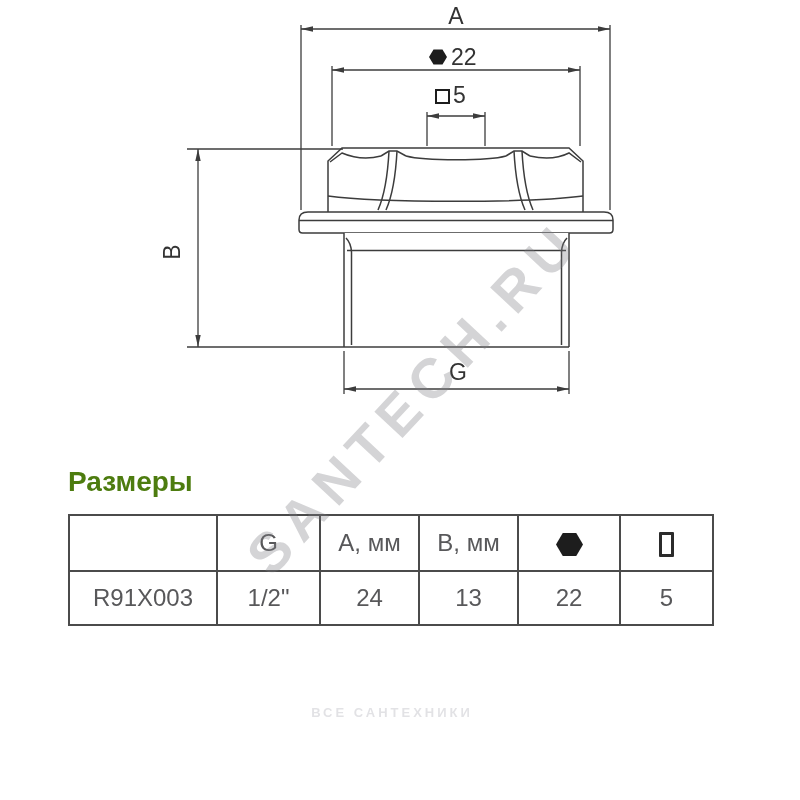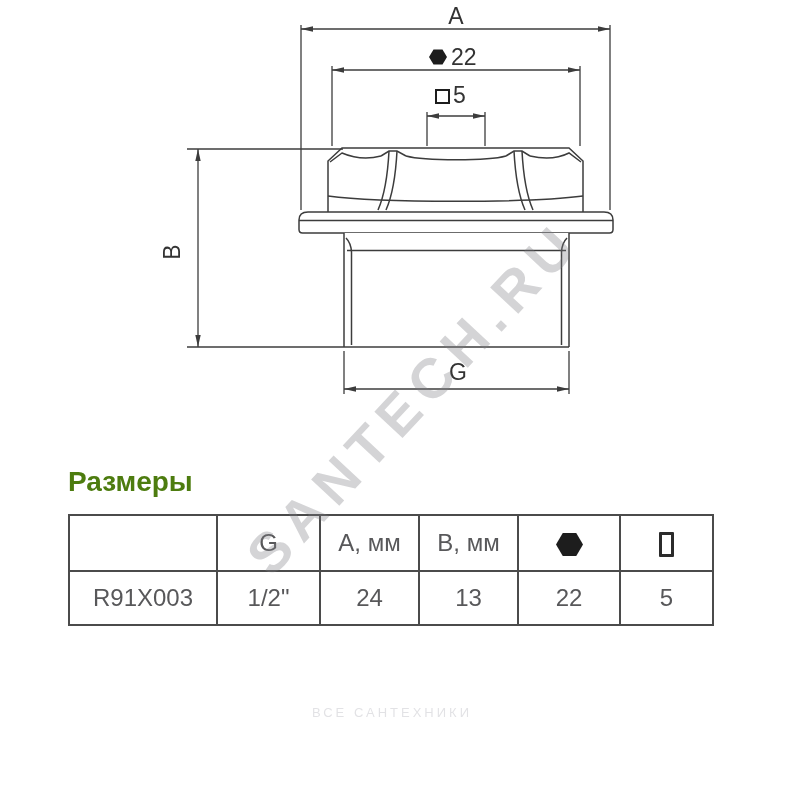--- a/index.html
+++ b/index.html
@@ -10,21 +10,21 @@
   .drawing{position:absolute;left:0;top:0;}
   .dim-text{fill:#333333;font-size:23px;font-family:"Liberation Sans",sans-serif;}
   .wm-main{
     position:absolute;left:413px;top:398px;
     transform:translate(-50%,-50%) rotate(-47deg);
     font-size:56px;font-weight:bold;letter-spacing:9px;white-space:nowrap;
     color:rgba(125,125,130,0.33);pointer-events:none;z-index:30;
   }
   .wm-small{
     position:absolute;left:392px;top:712px;transform:translate(-50%,-50%);
-    font-size:13px;font-weight:normal;letter-spacing:3px;white-space:nowrap;
+    font-size:13px;font-weight:bold;letter-spacing:3px;white-space:nowrap;
     color:rgba(125,125,135,0.22);filter:blur(0.6px);pointer-events:none;z-index:31;
   }
   .section-title{
     position:absolute;left:68px;top:466px;
     font-size:28px;font-weight:700;color:#4d7c0f;
   }
   table.dims{
     position:absolute;left:68px;top:514px;
     border-collapse:collapse;table-layout:fixed;
     font-size:24px;color:#58585a;

